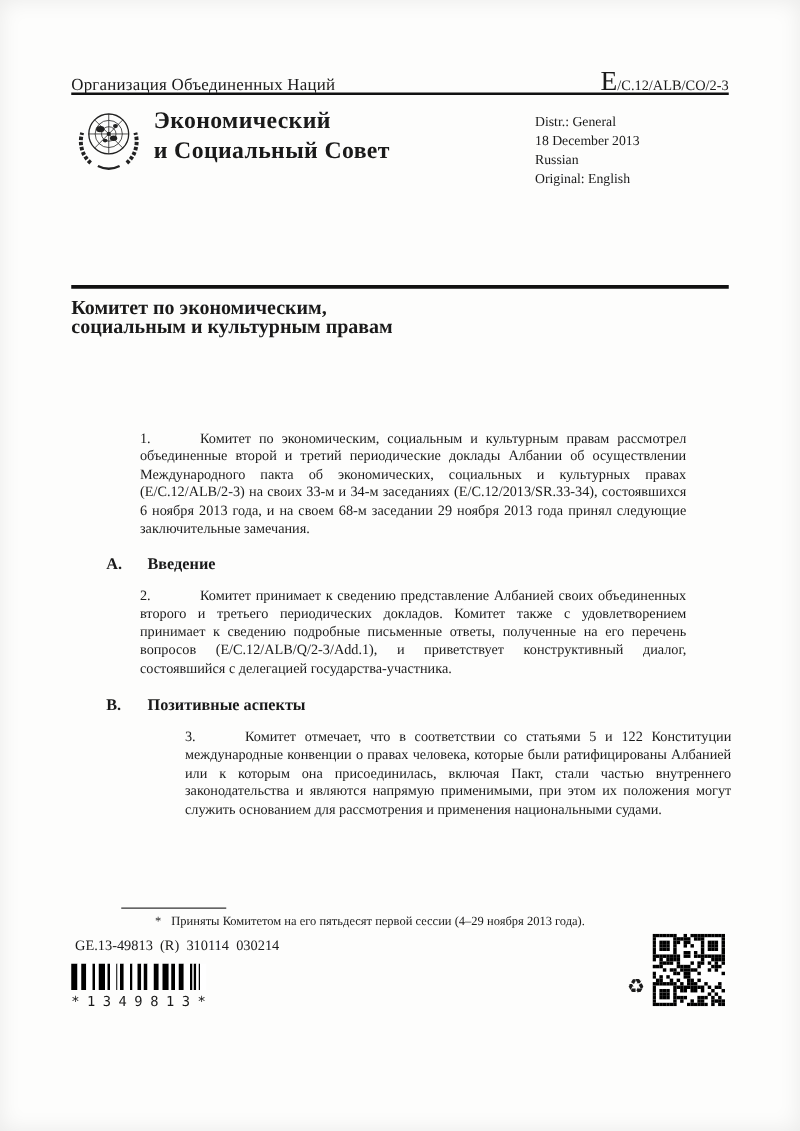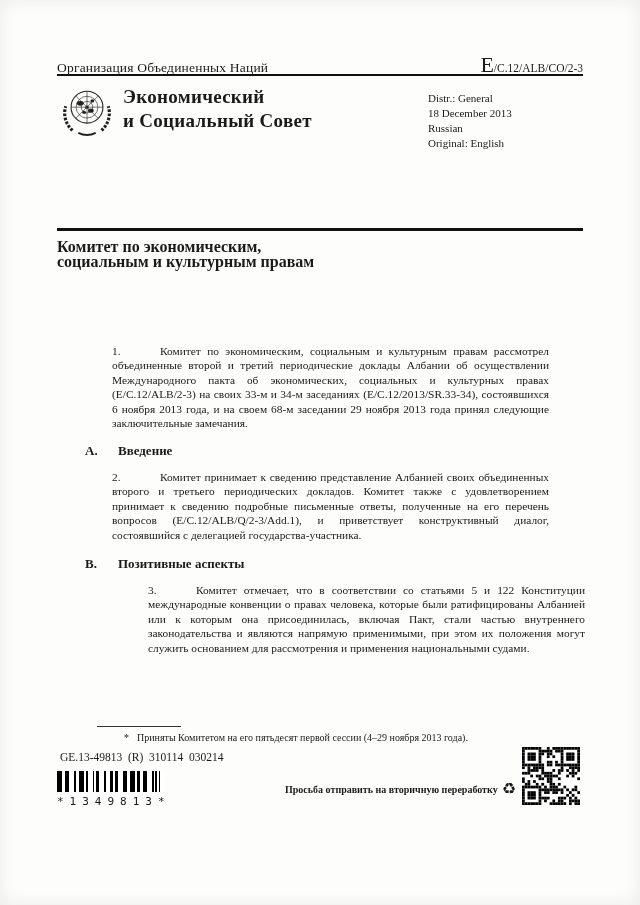--- a/index.html
+++ b/index.html
@@ -164,21 +164,20 @@
         <i style="width:1.7px;background:#fff"></i>
         <i style="width:1.7px;background:#000"></i>
         <i style="width:1.7px;background:#fff"></i>
         <i style="width:1.7px;background:#000"></i>
         <i style="width:5.1px;background:#fff"></i>
       </div>
     <div class="barcode-text">*1349813*</div>
   </div>
 
   <div class="abs recycle-row">
-    <span class="recycle-text">Просьба отправить на вторичную переработку</span>
     <span class="recycle-glyph">♻</span>
   </div>
 
   <div class="abs qr" id="qr-code"><svg width="58" height="58" viewBox="0 0 58 58">
         <rect width="58" height="58" fill="#fff"></rect>
         <rect x="0.00" y="0.00" width="2.76" height="2.76" fill="#000"></rect>
         <rect x="2.76" y="0.00" width="2.76" height="2.76" fill="#000"></rect>
         <rect x="5.52" y="0.00" width="2.76" height="2.76" fill="#000"></rect>
         <rect x="8.29" y="0.00" width="2.76" height="2.76" fill="#000"></rect>
         <rect x="11.05" y="0.00" width="2.76" height="2.76" fill="#000"></rect>

